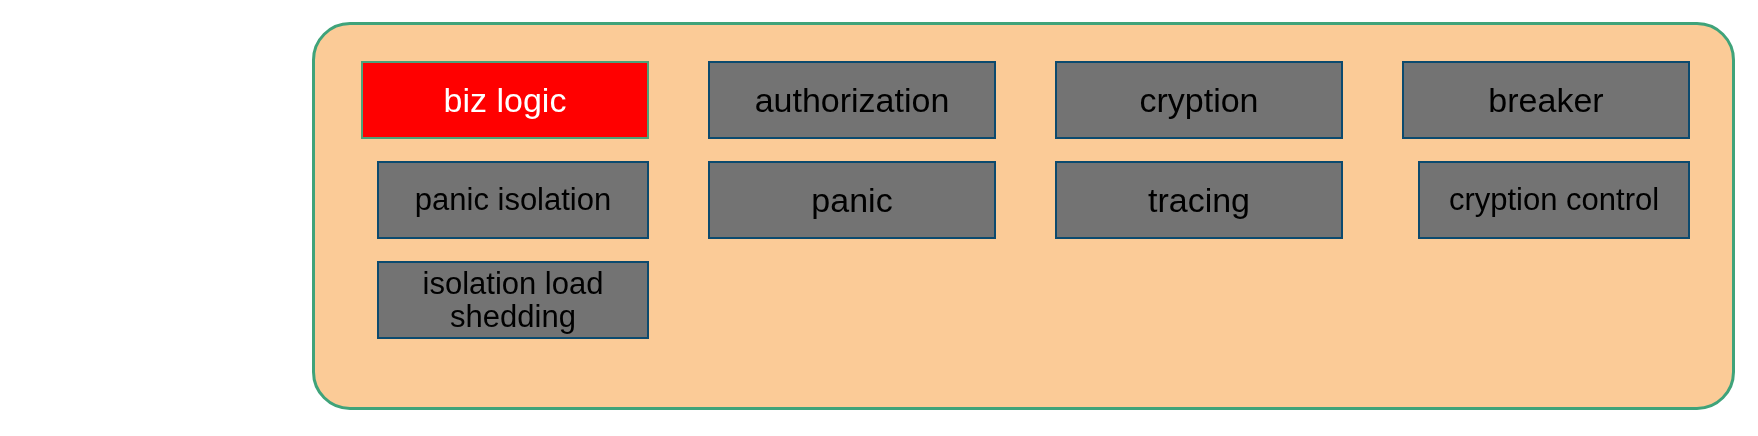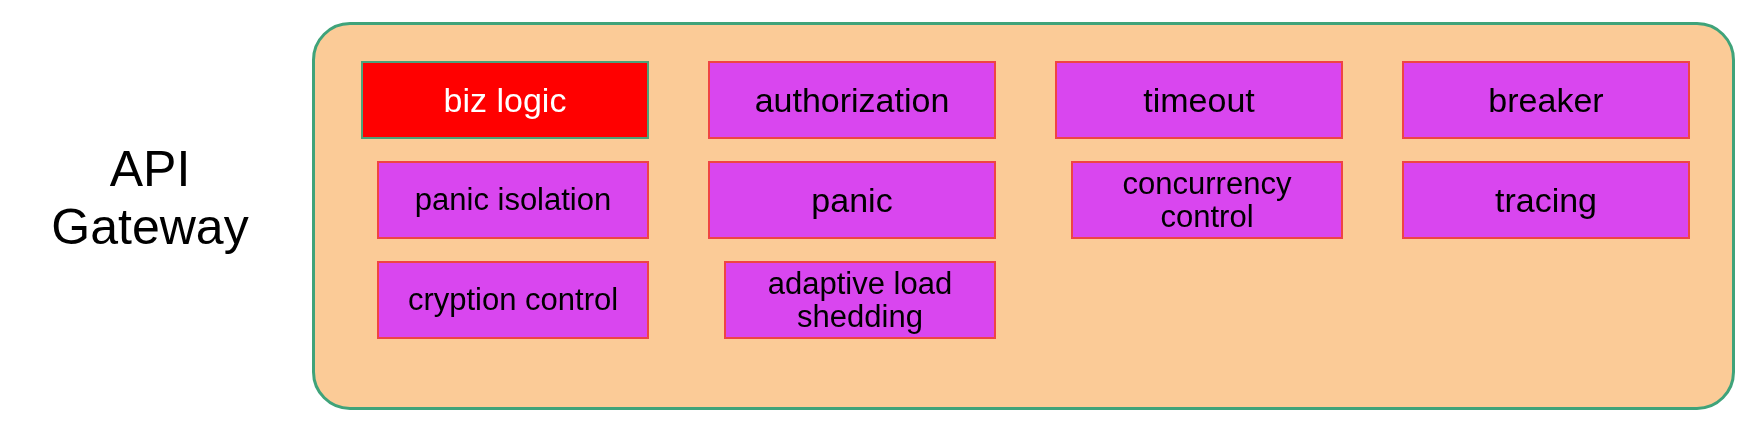--- a/index.html
+++ b/index.html
@@ -60,22 +60,22 @@
     height: 320px;
     display: grid;
     grid-template-columns: repeat(4, 288px);
     grid-template-rows: repeat(3, 78px);
     column-gap: 59px;
     row-gap: 22px;
   }
 
   .component-box {
     box-sizing: border-box;
-    background: #d946ef;
-    border: 2px solid #ef4444;
+    background: #737373;
+    border: 2px solid #0c4a6e;
     display: flex;
     align-items: center;
     justify-content: center;
     text-align: center;
     color: #000000;
     font-family: "Liberation Sans", sans-serif;
     font-size: 34px;
     line-height: 1.06;
     white-space: pre-line;
     padding: 0 4px;
@@ -89,46 +89,42 @@
     background: #FF0000;
     border: 2px solid #4CA178;
     color: #FFFFFF;
   }
 </style>
 </head>
 <body>
 
 <div id="diagram-root">
 
-  <div id="gateway-label">API
-Gateway</div>
 
   <div id="gateway-container">
 
     <div id="component-grid">
 
       <div class="component-box highlight size-md">biz logic</div>
 
       <div class="component-box size-md">authorization</div>
 
-      <div class="component-box size-md">timeout</div>
+      <div class="component-box size-md">cryption</div>
 
       <div class="component-box size-md">breaker</div>
 
       <div class="component-box size-sm">panic isolation</div>
 
 
       <div class="component-box size-md">panic</div>
 
-      <div class="component-box size-sm two-line">concurrency
-control</div>
 
       <div class="component-box size-md">tracing</div>
 
       <div class="component-box size-sm">cryption control</div>
 
 
-      <div class="component-box size-sm two-line">adaptive load
+      <div class="component-box size-sm two-line">isolation load
 shedding</div>
 
     </div>
   </div>
 </div>
 
 </body></html>

